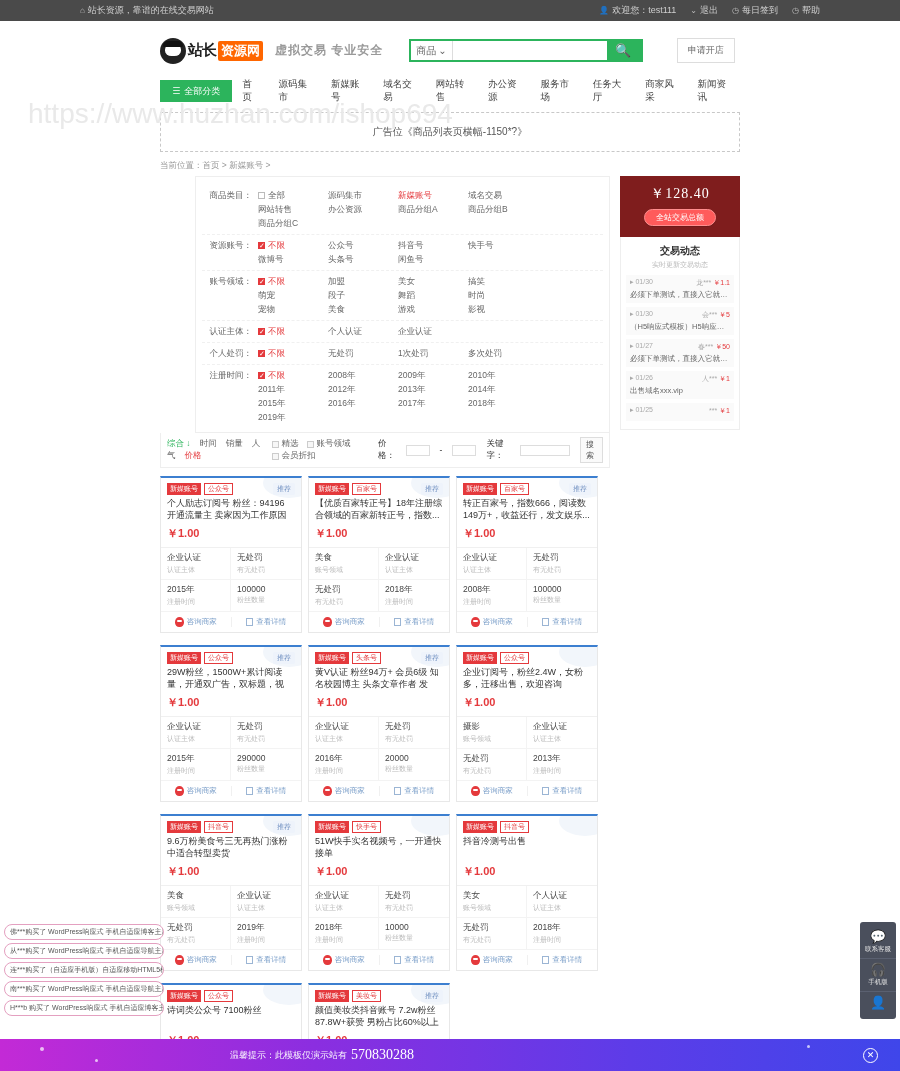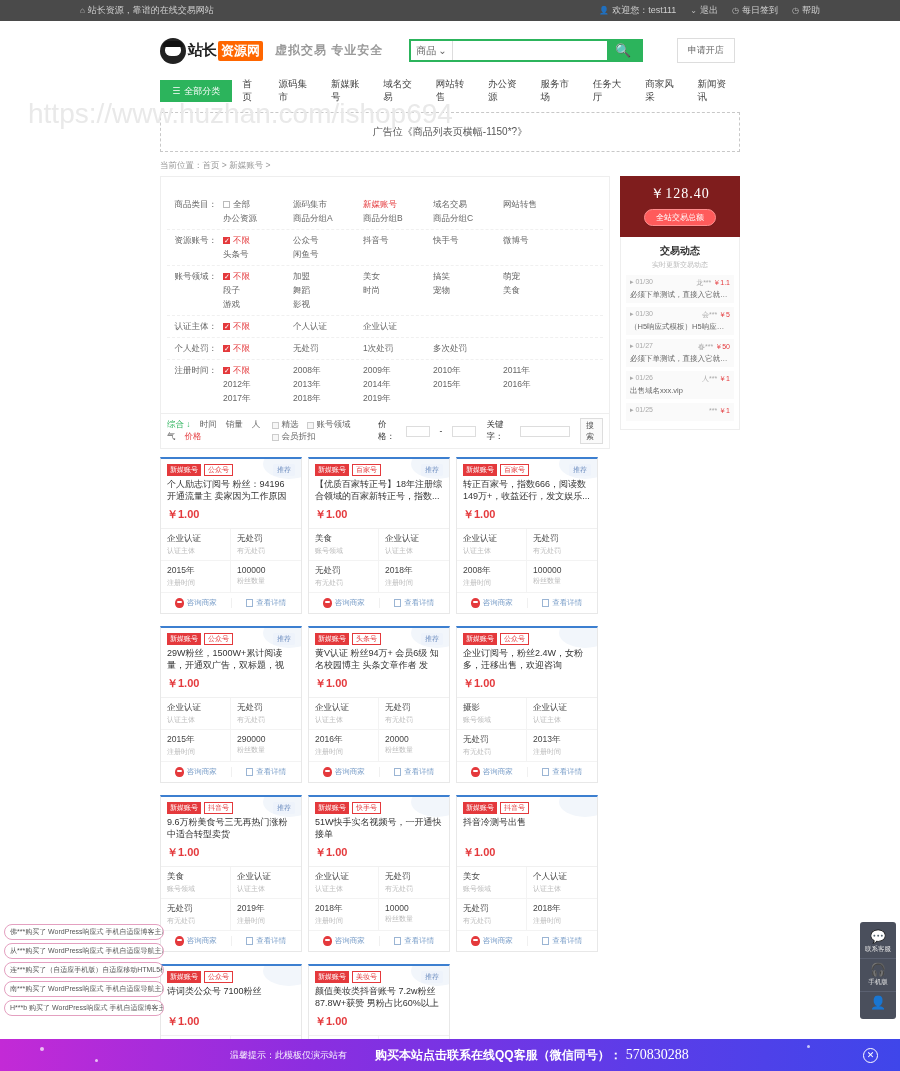--- a/index.html
+++ b/index.html
@@ -58,21 +58,21 @@
 
   
   .crumb { width:580px; margin:8px auto 4px; font-size:8.5px; color:#999; }
 
   
   .content { width:580px; margin:0 auto; display:flex; gap:10px; align-items:flex-start; }
   .main { width:450px; }
   .side { width:120px; }
 
   
-  .filter { background:#fff; border:1px solid #eee; padding:17px 6px 4px; }
+  .filter { background:#fff; border:1px solid #eee; padding:8px 6px 4px;margin-left:35px; }
   .frow { display:flex; font-size:8.5px; padding:3px 0 4px; border-bottom:1px dashed #f0f0f0; }
   .frow:last-child { border-bottom:0; }
   .flabel { width:56px; color:#666; flex:none; text-align:right; padding-right:6px; line-height:14px;}
   .fopts { flex:1; display:flex; flex-wrap:wrap; }
   .fopt { width:70px; line-height:14px; color:#666; cursor:pointer; }
   .fopt.active { color:#e4393c; }
   .chk { display:inline-block; width:7px; height:7px; border:1px solid #bbb; margin-right:3px;
          vertical-align:-1px; background:#fff;}
   .chk.on { background:#e4393c; border-color:#e4393c; position:relative;}
   .chk.on::after { content:"✓"; position:absolute; left:0px; top:-4px; font-size:7px; color:#fff;}
@@ -795,16 +795,15 @@
       <div class="gl">👤</div>
       <div class="lb"></div>
     </div>
   </div>
 
 <div class="pbar">
   <span class="dot" style="left:40px;top:8px;width:4px;height:4px;"></span>
   <span class="dot" style="left:95px;top:20px;width:3px;height:3px;"></span>
   <span class="dot" style="right:90px;top:6px;width:3px;height:3px;"></span>
   <span class="t1">温馨提示：此模板仅演示站有</span>
-  <span class="t2">购买本站点击联系在线QQ客服（微信同号）：</span>
   <span class="num">570830288</span>
   <span class="close">✕</span>
 </div>
 
 </body></html>

